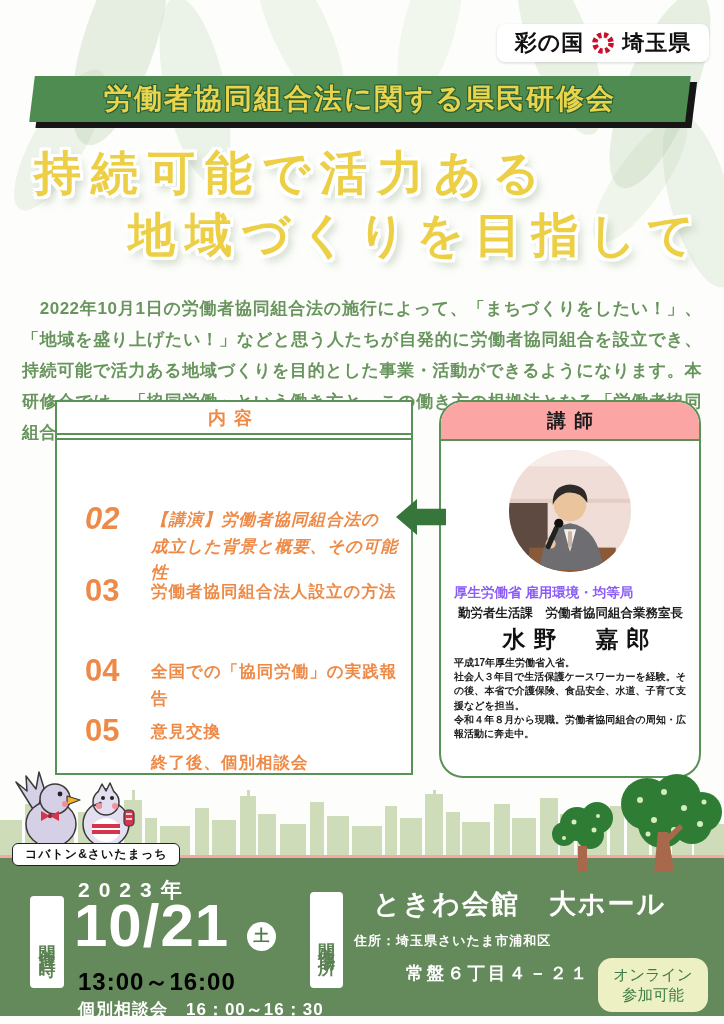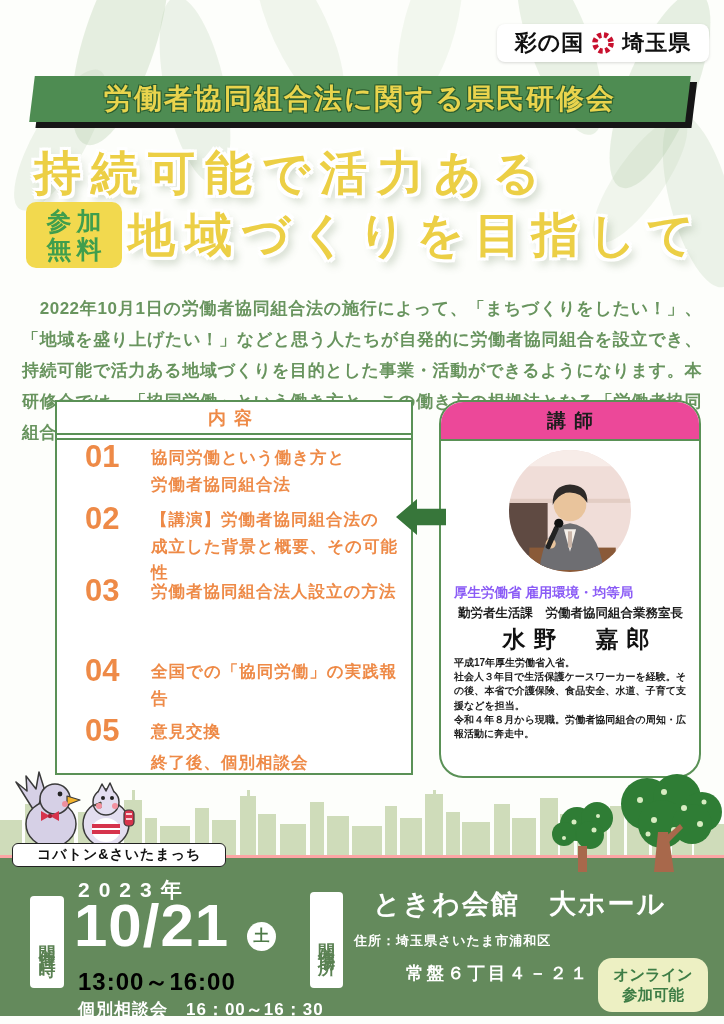--- a/index.html
+++ b/index.html
@@ -62,58 +62,58 @@
   }
   .contents-header{
     height:31px;display:flex;align-items:center;justify-content:center;
     color:#ee8a47;font-weight:bold;font-size:18px;letter-spacing:8px;padding-left:0;
     border-bottom:2px solid #5a9156;
   }
   .contents-rule{height:3px;border-bottom:2px solid #5a9156;}
   .c-item{position:absolute;left:28px;display:flex;gap:18px;align-items:flex-start;}
   .c-item .no{color:#ee8a47;font-weight:800;font-size:31px;line-height:1.1;min-width:48px;}
   .c-item .tx{color:#ee8a47;font-weight:bold;font-size:16.5px;line-height:1.62;letter-spacing:1px;padding-top:4px;}
-  .c-item-1{top:38px;} .c-item-2{top:100px;} .c-item-3{top:172px;}
+  .c-item-1{top:38px;} .c-item-2{top:100px;font-style:italic;} .c-item-3{top:172px;}
   .c-item-4{top:252px;} .c-item-5{top:312px;}
   .c-footnote{
     position:absolute;left:94px;top:350px;color:#ee8a47;font-weight:bold;
     font-size:16.5px;letter-spacing:1px;
   }
   
   .arrow-left{
     position:absolute;top:499px;left:396px;width:50px;height:36px;z-index:4;
     background:#37763a;
     clip-path:polygon(0% 50%,42% 0%,42% 27%,100% 27%,100% 73%,42% 73%,42% 100%);
   }
   
   .speaker-box{
     position:absolute;top:400px;left:439px;width:262px;height:378px;z-index:2;
     background:#fff;border:2.5px solid #5a9156;border-radius:24px;
     box-sizing:border-box;overflow:hidden;
   }
   .speaker-header{
-    height:37px;background:#ec4899;border-bottom:2.5px solid #5a9156;
+    height:37px;background:#fca5a5;border-bottom:2.5px solid #5a9156;
     display:flex;align-items:center;justify-content:center;
     color:#1d1d1d;font-weight:bold;font-size:19px;letter-spacing:8px;padding-left:8px;
   }
   .speaker-photo{
     position:absolute;top:48px;left:50%;transform:translateX(-50%);
     width:122px;height:122px;border-radius:50%;overflow:hidden;
   }
   .speaker-org1{position:absolute;top:182px;left:13px;color:#8b5cf6;font-weight:bold;font-size:13.5px;}
   .speaker-org2{position:absolute;top:203px;left:17px;color:#1d1d1d;font-weight:bold;font-size:12.5px;}
   .speaker-name{position:absolute;top:222px;left:0;width:100%;text-align:center;color:#111;font-weight:800;font-size:23px;letter-spacing:8px;padding-left:10px;}
   .speaker-bio{position:absolute;top:254px;left:13px;width:232px;color:#1d1d1d;font-weight:bold;font-size:10px;line-height:1.42;text-align:justify;}
   
   .skyline{position:absolute;top:790px;left:0;z-index:1;}
   .mascots{position:absolute;top:768px;left:6px;z-index:3;}
   .mascot-label{
     position:absolute;top:843px;left:12px;z-index:3;background:#fff;
-    border:1.5px solid #222;border-radius:6px;padding:2px 24px;
-    font-size:14px;font-weight:bold;color:#111;letter-spacing:1px;white-space:nowrap;text-align:right;
+    border:1.5px solid #222;border-radius:6px;padding:2px 12px;
+    font-size:12px;font-weight:bold;color:#111;letter-spacing:1px;white-space:nowrap;text-align:right;
   }
   .trees{position:absolute;top:772px;left:552px;z-index:3;}
   
   .footer{
     position:absolute;top:855px;left:0;width:724px;height:161px;z-index:2;
     background:#648a5c;border-top:3px solid #fca5a5;box-sizing:border-box;
   }
   .vlabel{
     position:absolute;background:#fff;border-radius:4px;color:#5a8152;
     font-weight:bold;writing-mode:vertical-rl;text-orientation:upright;
@@ -131,21 +131,21 @@
   }
   .f-time{position:absolute;top:108px;left:78px;color:#000000;font-weight:800;font-size:24px;letter-spacing:1px;}
   .f-consult{position:absolute;top:140px;left:78px;color:#fff;font-weight:bold;font-size:17px;letter-spacing:1px;}
   .f-venue{position:absolute;top:28px;left:354px;color:#fff;font-weight:800;font-size:27px;letter-spacing:2px;white-space:nowrap;margin-left:19px;}
   .f-addr1{position:absolute;top:74px;left:354px;color:#fff;font-weight:bold;font-size:13px;letter-spacing:1px;}
   .f-addr2{position:absolute;top:103px;left:406px;color:#fff;font-weight:bold;font-size:17.5px;letter-spacing:3px;}
   .online-badge{
     position:absolute;top:100px;left:598px;width:102px;padding:7px 4px;
     background:#edf0c3;border-radius:14px;text-align:center;line-height:1.3;
   }
-  .online-badge span{color:#3e7d46;font-weight:700;font-size:15.5px;display:block;}
+  .online-badge span{color:#3e7d46;font-weight:400;font-size:15.5px;display:block;}
 </style>
 </head>
 <body>
 
 <div id="poster">
 
   <svg class="bg-leaves" width="724" height="300" viewBox="0 0 724 300">
     <g fill="#aecaa3">
       <ellipse cx="120" cy="40" rx="36" ry="110" opacity="0.30" transform="rotate(18 120 40)"></ellipse>
       <ellipse cx="195" cy="90" rx="30" ry="95" opacity="0.22" transform="rotate(-12 195 90)"></ellipse>
@@ -166,38 +166,27 @@
     </svg>
     <span class="txt">埼玉県</span>
   </div>
 
   <div class="banner">
     <span>労働者協同組合法に関する県民研修会</span>
   </div>
 
   <div class="hero-line hero-line1">持続可能で活力ある</div>
   <div class="hero-line hero-line2">地域づくりを目指して</div>
-  <div class="free-badge">
-    <span>参加</span>
-    <span>無料</span>
-  </div>
 
   <div class="intro">　2022年10月1日の労働者協同組合法の施行によって、「まちづくりをしたい！」、「地域を盛り上げたい！」などと思う人たちが自発的に労働者協同組合を設立でき、持続可能で活力ある地域づくりを目的とした事業・活動ができるようになります。本研修会では、「協同労働」という働き方と、この働き方の根拠法となる「労働者協同組合法」について学ぶことができます。</div>
 
   <div class="contents-box">
     <div class="contents-header">内容</div>
     <div class="contents-rule"></div>
 
-    <div class="c-item c-item-1">
-      <span class="no">01</span>
-      <span class="tx">
-        <span>協同労働という働き方と</span><br>
-        <span>労働者協同組合法</span>
-      </span>
-    </div>
     <div class="c-item c-item-2">
       <span class="no">02</span>
       <span class="tx">
         <span>【講演】労働者協同組合法の</span><br>
         <span>成立した背景と概要、その可能性</span>
       </span>
     </div>
     <div class="c-item c-item-3">
       <span class="no">03</span>
       <span class="tx">労働者協同組合法人設立の方法</span>

